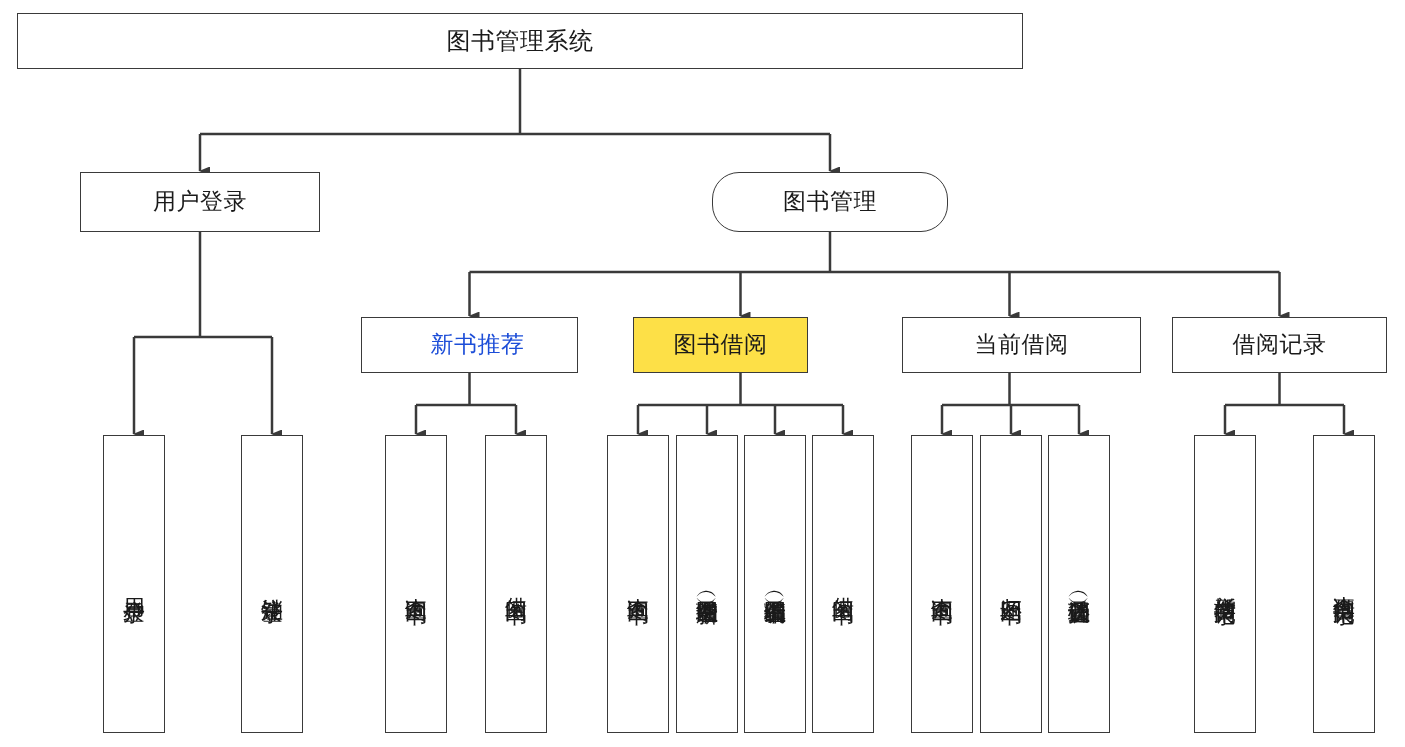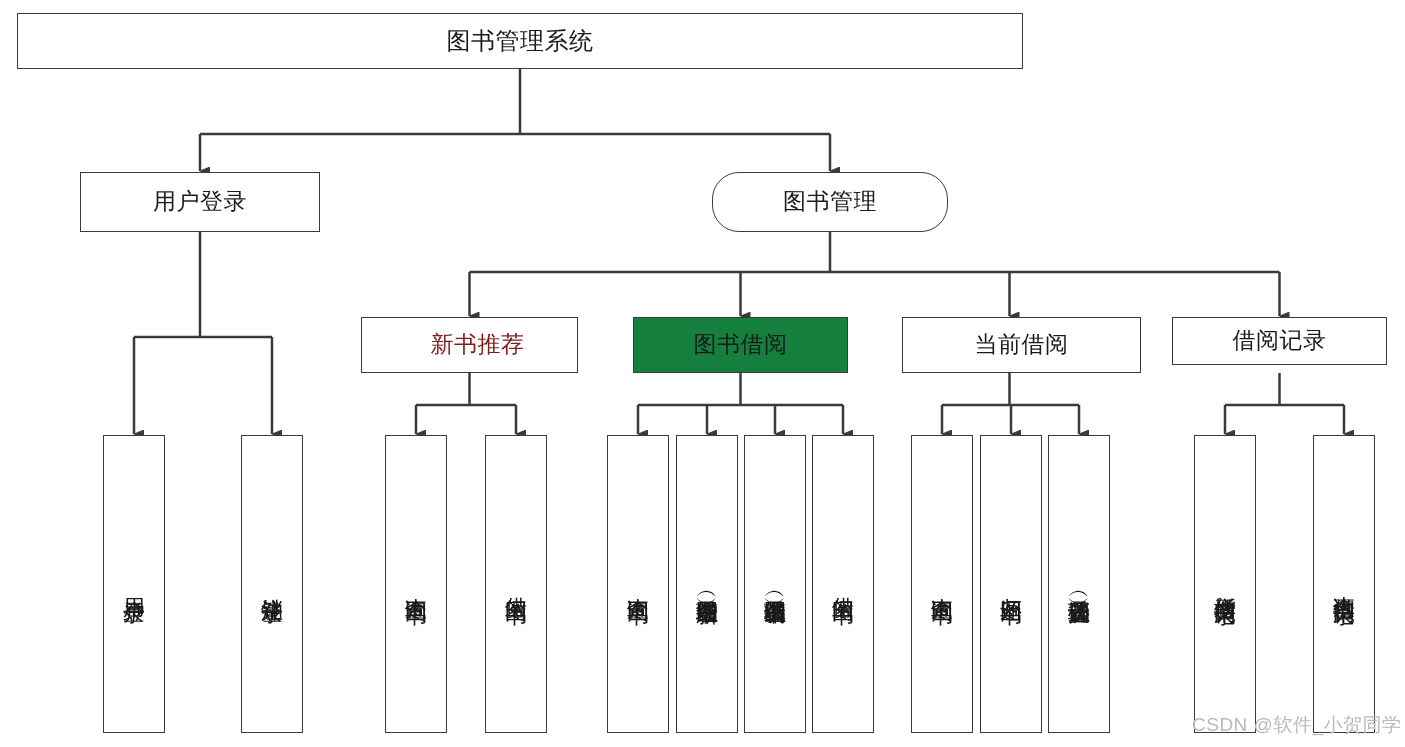--- a/index.html
+++ b/index.html
@@ -124,30 +124,30 @@
   <div id="node-layer">
       <div class="node horizontal title" style="left: 17px; top: 13px; width: 1006px; height: 56px; border-color: rgb(58, 58, 58); background: rgb(255, 255, 255); color: rgb(26, 26, 26);">
         <span class="node-label">图书管理系统</span>
       </div>
       <div class="node horizontal" style="left: 80px; top: 172px; width: 240px; height: 60px; border-color: rgb(58, 58, 58); background: rgb(255, 255, 255); color: rgb(26, 26, 26);">
         <span class="node-label">用户登录</span>
       </div>
       <div class="node horizontal" style="left: 712px; top: 172px; width: 236px; height: 60px; border-color: rgb(58, 58, 58); background: rgb(255, 255, 255); color: rgb(26, 26, 26); border-radius: 27px;">
         <span class="node-label">图书管理</span>
       </div>
-      <div class="node horizontal" style="left: 361px; top: 317px; width: 217px; height: 56px; border-color: rgb(58, 58, 58); background: rgb(255, 255, 255); color: #7f1d1d; padding-left: 16px;">
+      <div class="node horizontal" style="left: 361px; top: 317px; width: 217px; height: 56px; border-color: rgb(58, 58, 58); background: rgb(255, 255, 255); color: #1d4ed8; padding-left: 16px;">
         <span class="node-label">新书推荐</span>
       </div>
-      <div class="node horizontal" style="left: 633px; top: 317px; width: 215px; height: 56px; border-color: rgb(58, 58, 58); background: #15803d; color: rgb(26, 26, 26);">
+      <div class="node horizontal" style="left: 633px; top: 317px; width: 175px; height: 56px; border-color: rgb(58, 58, 58); background: #fde047; color: rgb(26, 26, 26);">
         <span class="node-label">图书借阅</span>
       </div>
       <div class="node horizontal" style="left: 902px; top: 317px; width: 239px; height: 56px; border-color: rgb(58, 58, 58); background: rgb(255, 255, 255); color: rgb(26, 26, 26);">
         <span class="node-label">当前借阅</span>
       </div>
-      <div class="node horizontal" style="left: 1172px; top: 317px; width: 215px; height: 48px; border-color: rgb(58, 58, 58); background: rgb(255, 255, 255); color: rgb(26, 26, 26);">
+      <div class="node horizontal" style="left: 1172px; top: 317px; width: 215px; height: 56px; border-color: rgb(58, 58, 58); background: rgb(255, 255, 255); color: rgb(26, 26, 26);">
         <span class="node-label">借阅记录</span>
       </div>
       <div class="node vertical" style="left: 103px; top: 435px; width: 62px; height: 298px; border-color: rgb(58, 58, 58); background: rgb(255, 255, 255); color: rgb(26, 26, 26);">
         <span class="node-label">用户登录</span>
       </div>
       <div class="node vertical" style="left: 241px; top: 435px; width: 62px; height: 298px; border-color: rgb(58, 58, 58); background: rgb(255, 255, 255); color: rgb(26, 26, 26);">
         <span class="node-label">注销登录</span>
       </div>
       <div class="node vertical" style="left: 385px; top: 435px; width: 62px; height: 298px; border-color: rgb(58, 58, 58); background: rgb(255, 255, 255); color: rgb(26, 26, 26);">
         <span class="node-label">查询图书</span>
@@ -177,15 +177,14 @@
         <span class="node-label">确认归还（管理员）</span>
       </div>
       <div class="node vertical" style="left: 1194px; top: 435px; width: 62px; height: 298px; border-color: rgb(58, 58, 58); background: rgb(255, 255, 255); color: rgb(26, 26, 26);">
         <span class="node-label">新增借阅记录</span>
       </div>
       <div class="node vertical" style="left: 1313px; top: 435px; width: 62px; height: 298px; border-color: rgb(58, 58, 58); background: rgb(255, 255, 255); color: rgb(26, 26, 26);">
         <span class="node-label">查询借阅记录</span>
       </div>
     </div>
 
-  <div class="watermark" style="left:1192px; top:712px;">CSDN @软件_小贺同学</div>
 
 </div>
 
 </body></html>

